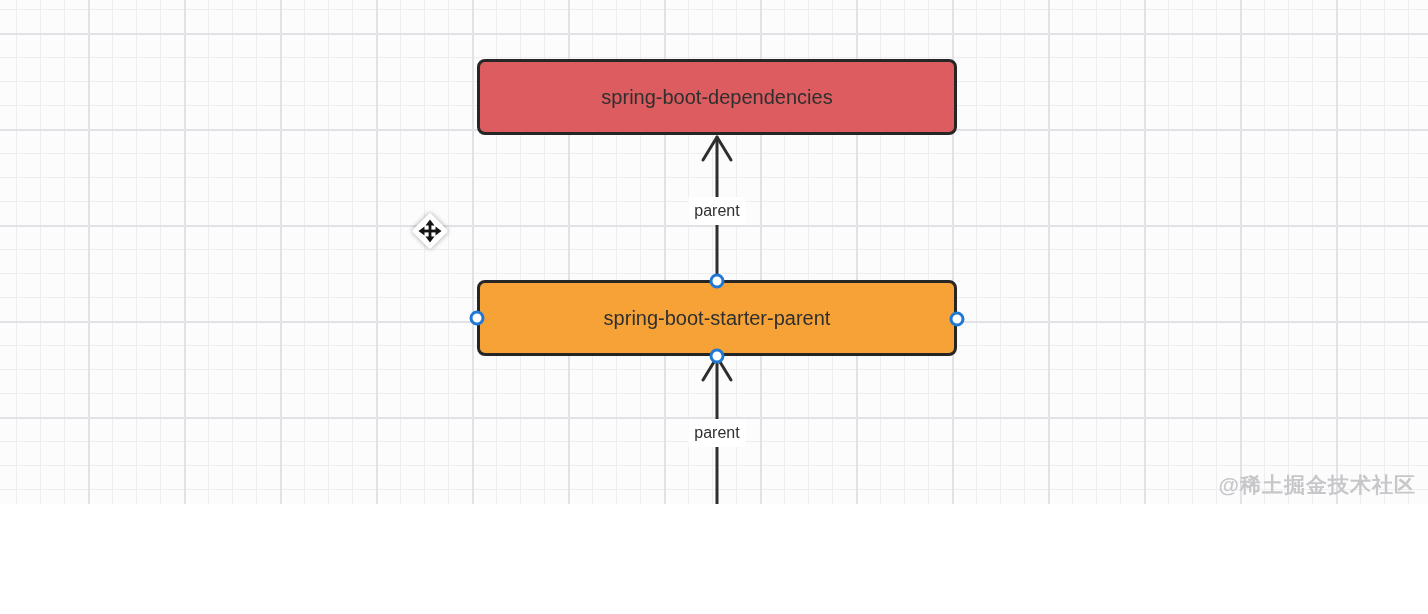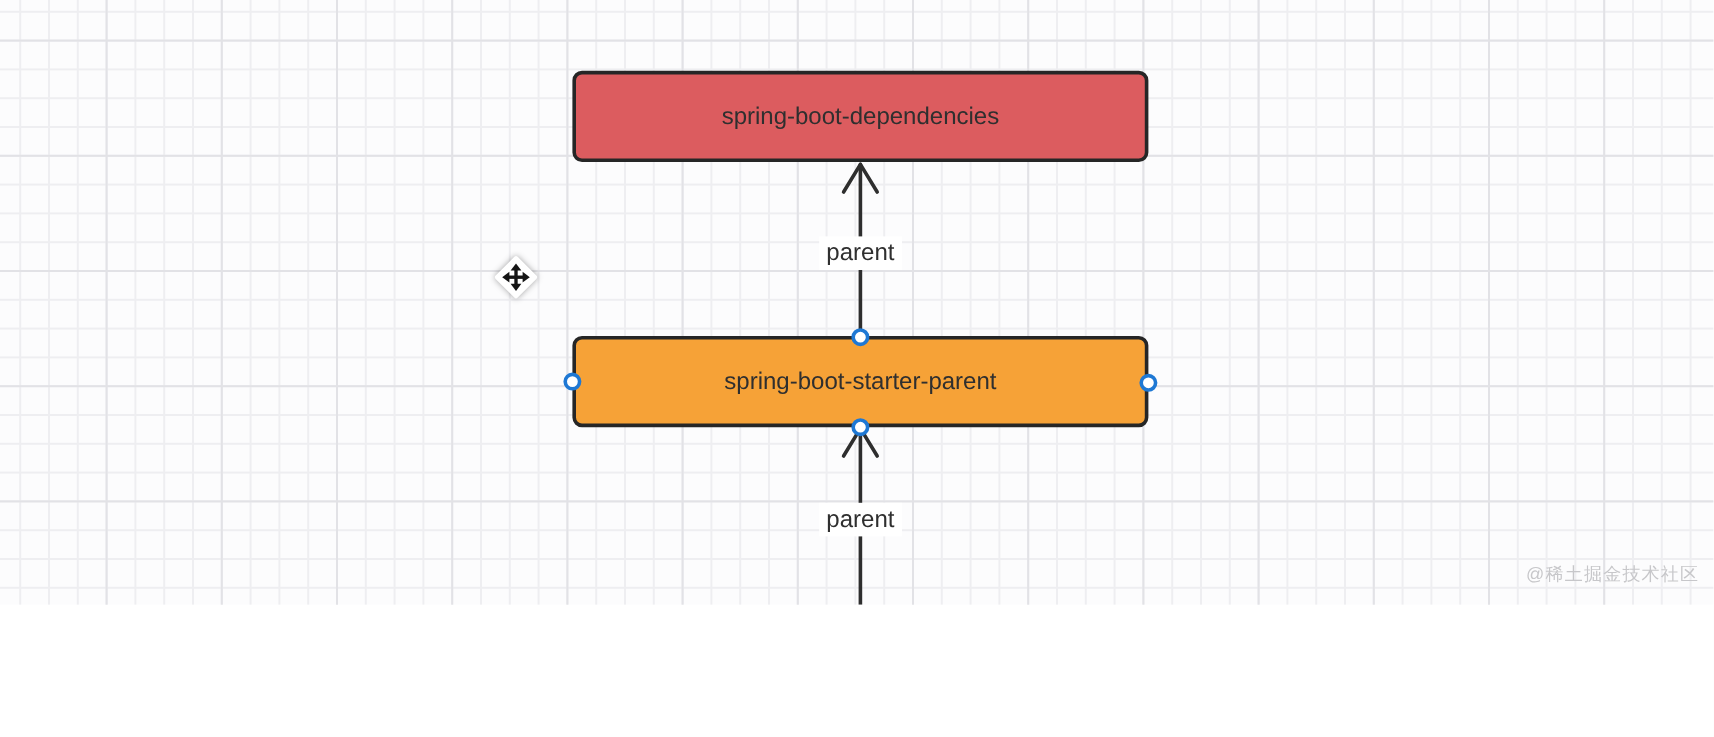--- a/index.html
+++ b/index.html
@@ -65,21 +65,21 @@
   .handle-top    { left: 717px; top: 281px; }
   .handle-bottom { left: 717px; top: 356px; }
   .handle-left   { left: 477px; top: 318px; }
   .handle-right  { left: 957px; top: 319px; }
 
   .edge-label {
     position: absolute;
     transform: translate(-50%, -50%);
     background: #ffffff;
     padding: 1px 6px;
-    font-size: 20px;
+    font-size: 16px;
     line-height: 26px;
     white-space: nowrap;
   }
   .edge-label-1 { left: 717px; top: 211px; }
   .edge-label-2 { left: 717px; top: 433px; }
 
   .move-cursor {
     position: absolute;
     left: 430px;
     top: 231px;
@@ -93,24 +93,25 @@
   .move-cursor svg {
     display: block;
     width: 26px;
     height: 26px;
     transform: rotate(-45deg);
   }
 
   .watermark {
     position: absolute;
     right: 12px;
-    bottom: 16px;
-    font-size: 15px;
+    bottom: 5px;
+    font-size: 21px;
     letter-spacing: 1px;
     white-space: nowrap;
+    font-weight: bold;
   }
 </style>
 </head>
 <body>
 
 <div class="canvas">
 
   <svg class="edges-layer" width="1428" height="614">
     <g>
       <line x1="717" y1="281" x2="717" y2="137" stroke="#2e2e2e"></line>

